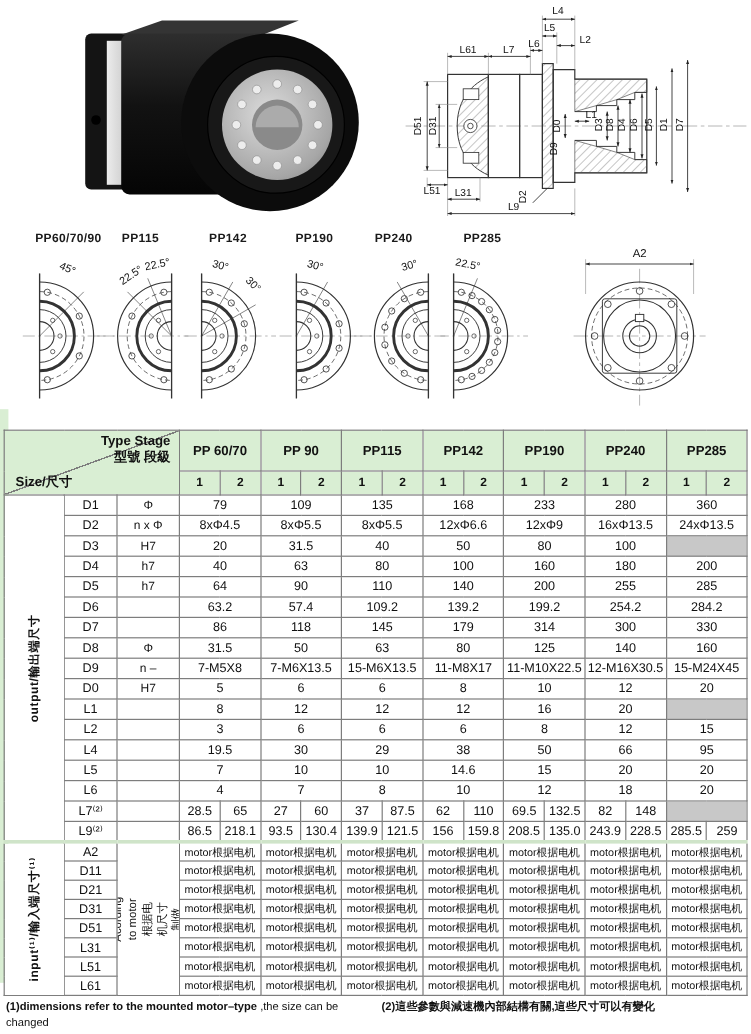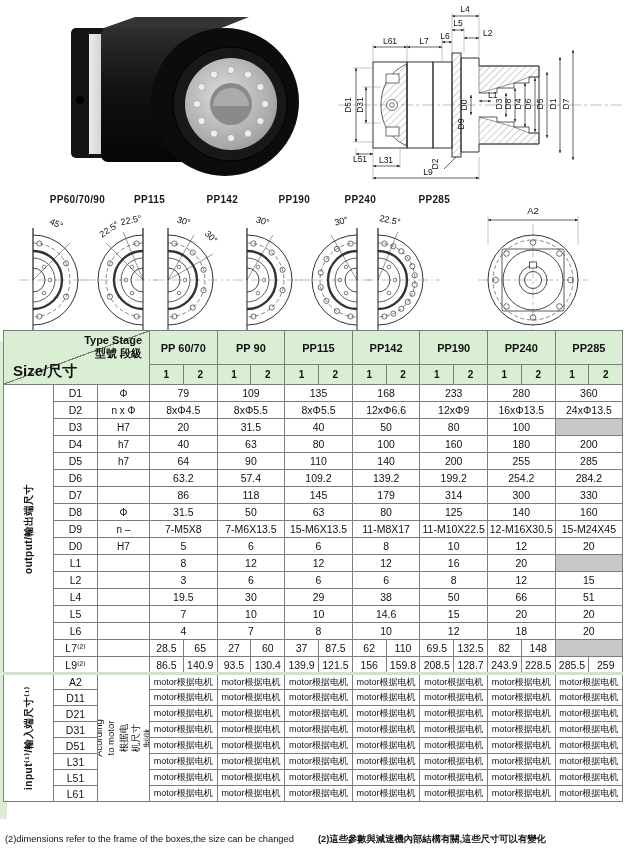--- a/index.html
+++ b/index.html
@@ -1,42 +1,42 @@
 <!DOCTYPE html>
 <html><head>
 <meta charset="utf-8">
 <style>
   *{margin:0;padding:0;box-sizing:border-box}
   html,body{width:626px;height:862px}
   body{position:relative;background:#fff;font-family:"Liberation Sans","DejaVu Sans",sans-serif;color:#111;overflow:hidden}
   .abs{position:absolute}
   
-  .fname{position:absolute;top:194px;width:96px;text-align:right;font-size:10px;font-weight:bold;color:#1a1a1a;letter-spacing:.3px}
+  .fname{position:absolute;top:194px;width:96px;text-align:center;font-size:10px;font-weight:bold;color:#1a1a1a;letter-spacing:.3px}
   
-  .tablewrap{position:absolute;left:3px;top:330px}
+  .tablewrap{position:absolute;left:3px;top:358px}
   table.spec{border-collapse:collapse;table-layout:fixed;width:620px;font-size:10.5px}
   .spec th,.spec td{border:1px solid #7d7d7d;text-align:center;vertical-align:middle;padding:0 1px;overflow:hidden;white-space:nowrap}
   .spec thead th{background:#d9eed3;font-weight:bold;font-size:11px}
   .spec tr.h1 th{height:34px}
   .spec tr.h2 th{height:20px;font-size:10px}
   .spec tbody tr{height:17px}
   .spec tbody tr.mrow{height:16px}
   .spec td.rlabel{font-size:10.5px;background:#fff}
   .spec td.rspec{font-size:10px;background:#fff}
   .spec td.val{font-size:10.5px}
   .spec td.mval{font-size:9px}
   .spec td.gray{background:#c8c8c8}
   .spec td.vlabel,.spec td.acc{position:relative;background:#fff}
   .vtext{position:absolute;left:50%;top:50%;transform:translate(-50%,-50%) rotate(-90deg);white-space:nowrap;font-size:10px;font-weight:bold;letter-spacing:.5px}
   .acc .vtext{font-weight:normal;font-size:9.5px;line-height:1.3;white-space:pre-line;text-align:center;letter-spacing:0}
   .spec tr.sep td{border-top:3px solid #cfe4c9}
   th.diag{position:relative}
   .diag-line{position:absolute;inset:0;background:linear-gradient(to bottom right,transparent calc(50% - .6px),#7d7d7d calc(50% - .6px),#7d7d7d calc(50% + .6px),transparent calc(50% + .6px))}
   .corner-top{position:absolute;top:3px;right:7px;text-align:right;line-height:1.2;font-size:11px}
-  .corner-bot{position:absolute;bottom:3px;left:9px;font-size:15px}
+  .corner-bot{position:absolute;bottom:3px;left:9px;font-size:11px}
   .left-strip{position:absolute;left:0;top:341px;width:7px;height:478px;background:#d9eed3}
   
   .fnotes{position:absolute;top:833px;font-size:9.3px;line-height:13px;color:#111}
   .fn-en{left:5px;width:308px}
   .fn-cn{left:318px;width:306px;font-weight:bold}
   .fn-strong{font-weight:bold}
   svg text{font-family:"Liberation Sans","DejaVu Sans",sans-serif}
 </style>
 </head>
 <body>
@@ -545,21 +545,21 @@
         </tr>
         <tr>
           <td class="rlabel">L4</td>
           <td class="rspec"></td>
           <td class="val" colspan="2">19.5</td>
           <td class="val" colspan="2">30</td>
           <td class="val" colspan="2">29</td>
           <td class="val" colspan="2">38</td>
           <td class="val" colspan="2">50</td>
           <td class="val" colspan="2">66</td>
-          <td class="val" colspan="2">51</td>
+          <td class="val" colspan="2">95</td>
         </tr>
         <tr>
           <td class="rlabel">L5</td>
           <td class="rspec"></td>
           <td class="val" colspan="2">7</td>
           <td class="val" colspan="2">10</td>
           <td class="val" colspan="2">10</td>
           <td class="val" colspan="2">14.6</td>
           <td class="val" colspan="2">15</td>
           <td class="val" colspan="2">20</td>
@@ -590,29 +590,29 @@
           <td class="val">69.5</td>
           <td class="val">132.5</td>
           <td class="val">82</td>
           <td class="val">148</td>
           <td class="gray" colspan="2"></td>
         </tr>
         <tr>
           <td class="rlabel">L9⁽²⁾</td>
           <td class="rspec"></td>
           <td class="val">86.5</td>
-          <td class="val">140.9</td>
+          <td class="val">218.1</td>
           <td class="val">93.5</td>
           <td class="val">130.4</td>
           <td class="val">139.9</td>
           <td class="val">121.5</td>
           <td class="val">156</td>
           <td class="val">159.8</td>
           <td class="val">208.5</td>
-          <td class="val">128.7</td>
+          <td class="val">135.0</td>
           <td class="val">243.9</td>
           <td class="val">228.5</td>
           <td class="val">285.5</td>
           <td class="val">259</td>
         </tr>
         <tr class="mrow sep">
           <td class="vlabel" rowspan="8">
             <div class="vtext">input⁽¹⁾/輸入端尺寸⁽¹⁾</div>
           </td>
           <td class="rlabel">A2</td>
@@ -696,17 +696,18 @@
           <td class="mval" colspan="2">motor根据电机</td>
           <td class="mval" colspan="2">motor根据电机</td>
           <td class="mval" colspan="2">motor根据电机</td>
           <td class="mval" colspan="2">motor根据电机</td>
         </tr>
       </tbody>
 </table>
 </div>
 
 <div class="fnotes fn-en">
+  <div><span class="fn-strong">(1)dimensions refer to the mounted motor–type</span><span> ,the size can be changed</span></div>
   <div>(2)dimensions refer to the frame of the boxes,the size can be changed</div>
 </div>
 <div class="fnotes fn-cn">
   <div>(2)這些參數與減速機內部結構有關,這些尺寸可以有變化</div>
 </div>
 
 </body></html>

